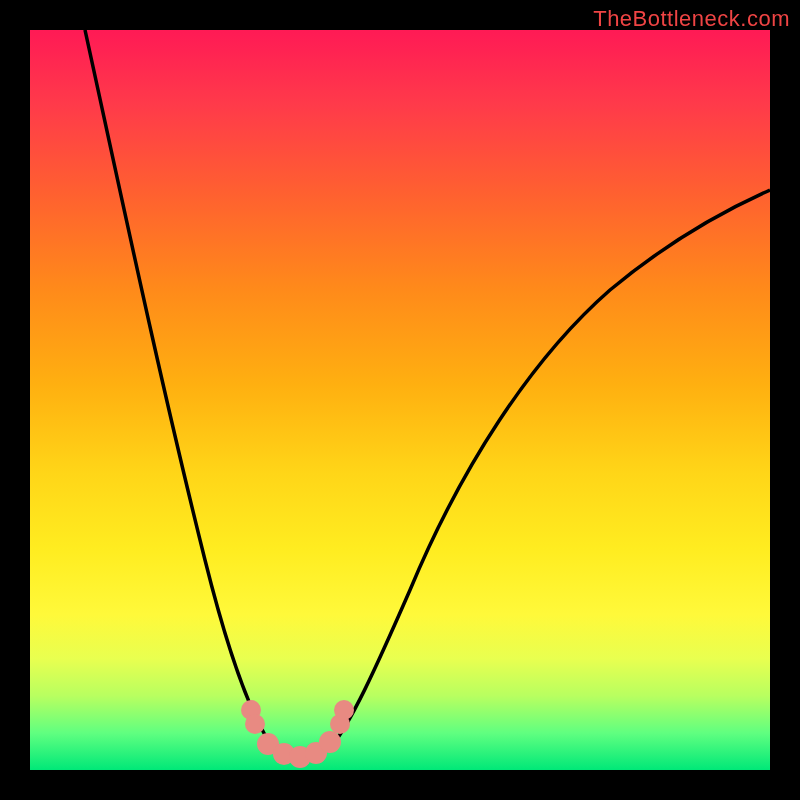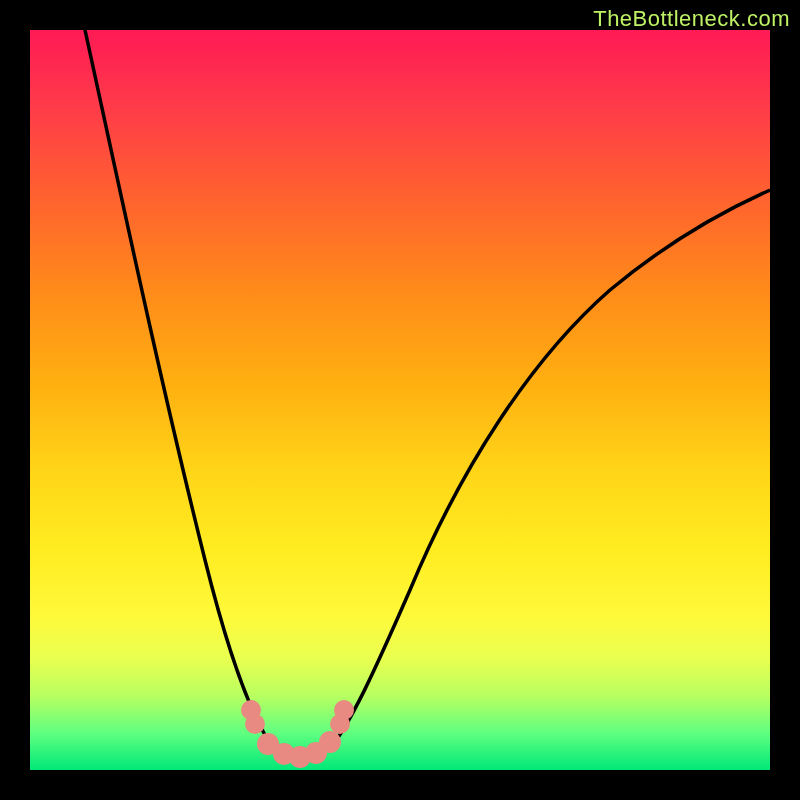--- a/index.html
+++ b/index.html
@@ -28,21 +28,21 @@
       #fff93a 79%,
       #e8ff50 85%,
       #b8ff60 90%,
       #60ff80 95%,
       #00e878 100%);
   }
   .watermark {
     position: absolute;
     top: 6px;
     right: 10px;
-    color: #bef264;
+    color: #ef4444;
     font-size: 22px;
     font-weight: 500;
     letter-spacing: 0.5px;
   }
   svg.curve {
     position: absolute;
     left: 0;
     top: 0;
     width: 740px;
     height: 740px;

